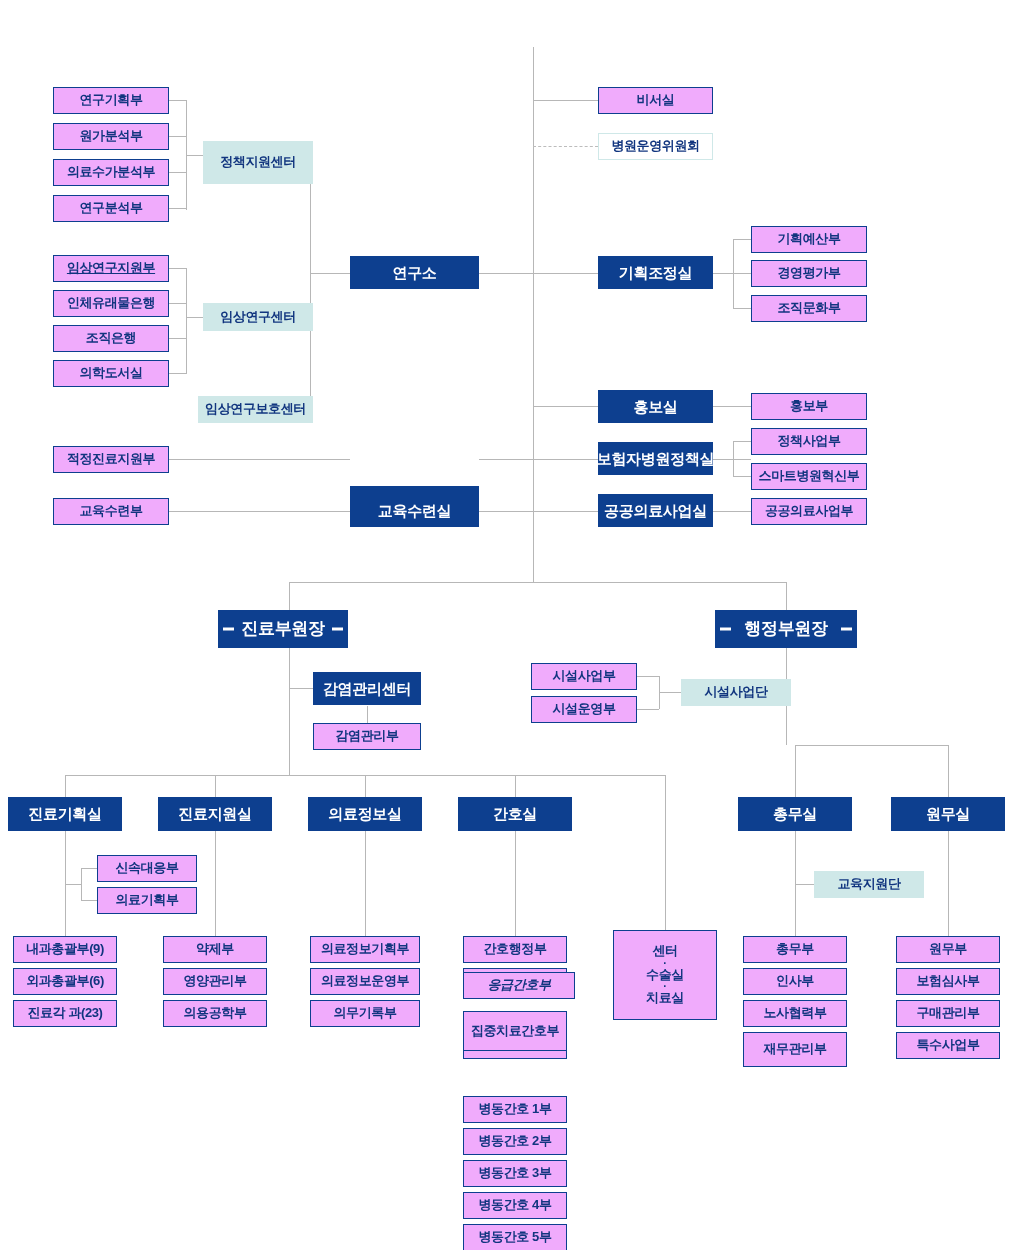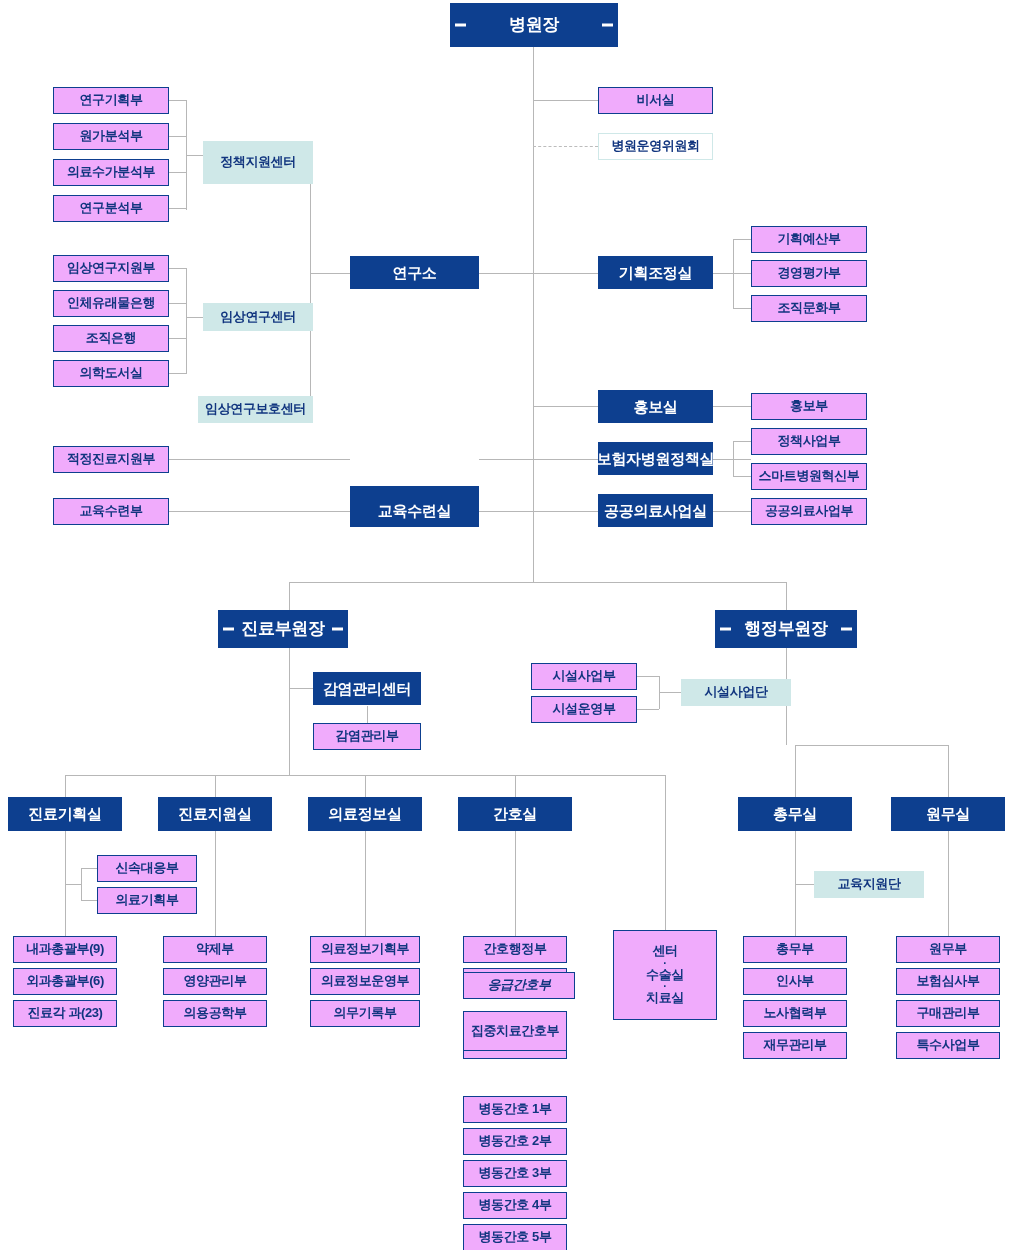--- a/index.html
+++ b/index.html
@@ -208,32 +208,31 @@
   <div class="ln lnh" style="left:637px;top:709px;width:22px;"></div>
 
   <div class="ln lnh" style="left:795px;top:745px;width:153px;"></div>
   <div class="ln lnv" style="left:795px;top:745px;height:52px;"></div>
   <div class="ln lnv" style="left:948px;top:745px;height:52px;"></div>
 
   <div class="ln lnv" style="left:795px;top:831px;height:105px;"></div>
   <div class="ln lnh" style="left:795px;top:884px;width:19px;"></div>
   <div class="ln lnv" style="left:948px;top:831px;height:105px;"></div>
 
-  <div class="node n-head" style="left:450px;top:3px;width:168px;height:44px;">병원장</div>
 
   <div class="node n-line" style="left:598px;top:87px;width:115px;height:27px;">비서실</div>
   <div class="node n-tealline" style="left:598px;top:133px;width:115px;height:27px;">병원운영위원회</div>
 
   <div class="node n-line" style="left:53px;top:87px;width:116px;height:27px;">연구기획부</div>
   <div class="node n-line" style="left:53px;top:123px;width:116px;height:27px;">원가분석부</div>
   <div class="node n-line" style="left:53px;top:159px;width:116px;height:27px;">의료수가분석부</div>
   <div class="node n-line" style="left:53px;top:195px;width:116px;height:27px;">연구분석부</div>
   <div class="node n-teal" style="left:203px;top:141px;width:110px;height:43px;">정책지원센터</div>
 
-  <div class="node n-line" style="left:53px;top:255px;width:116px;height:27px;">임상연구지원부</div>
+  <div class="node n-line" style="left:53px;top:255px;width:116px;height:27px;text-decoration:underline;">임상연구지원부</div>
   <div class="node n-line" style="left:53px;top:290px;width:116px;height:27px;">인체유래물은행</div>
   <div class="node n-line" style="left:53px;top:325px;width:116px;height:27px;">조직은행</div>
   <div class="node n-line" style="left:53px;top:360px;width:116px;height:27px;">의학도서실</div>
   <div class="node n-teal" style="left:203px;top:303px;width:110px;height:28px;">임상연구센터</div>
   <div class="node n-teal" style="left:198px;top:396px;width:115px;height:27px;">임상연구보호센터</div>
 
   <div class="node n-dark" style="left:350px;top:256px;width:129px;height:33px;">연구소</div>
 
   <div class="node n-line" style="left:53px;top:446px;width:116px;height:27px;">적정진료지원부</div>
   <div class="node n-dark" style="left:350px;top:442px;width:129px;height:33px;margin-top:44px;">적정진료실</div>
@@ -305,20 +304,20 @@
     <span>센터</span>
     <span class="dot">·</span>
     <span>수술실</span>
     <span class="dot">·</span>
     <span>치료실</span>
   </div>
 
   <div class="node n-line" style="left:743px;top:936px;width:104px;height:27px;">총무부</div>
   <div class="node n-line" style="left:743px;top:968px;width:104px;height:27px;">인사부</div>
   <div class="node n-line" style="left:743px;top:1000px;width:104px;height:27px;">노사협력부</div>
-  <div class="node n-line" style="left:743px;top:1032px;width:104px;height:27px;">재무관리부</div>
+  <div class="node n-line" style="left:743px;top:1032px;width:104px;height:35px;">재무관리부</div>
 
   <div class="node n-line" style="left:896px;top:936px;width:104px;height:27px;">원무부</div>
   <div class="node n-line" style="left:896px;top:968px;width:104px;height:27px;">보험심사부</div>
   <div class="node n-line" style="left:896px;top:1000px;width:104px;height:27px;">구매관리부</div>
   <div class="node n-line" style="left:896px;top:1032px;width:104px;height:27px;">특수사업부</div>
 
 </div>
 
 </body></html>

